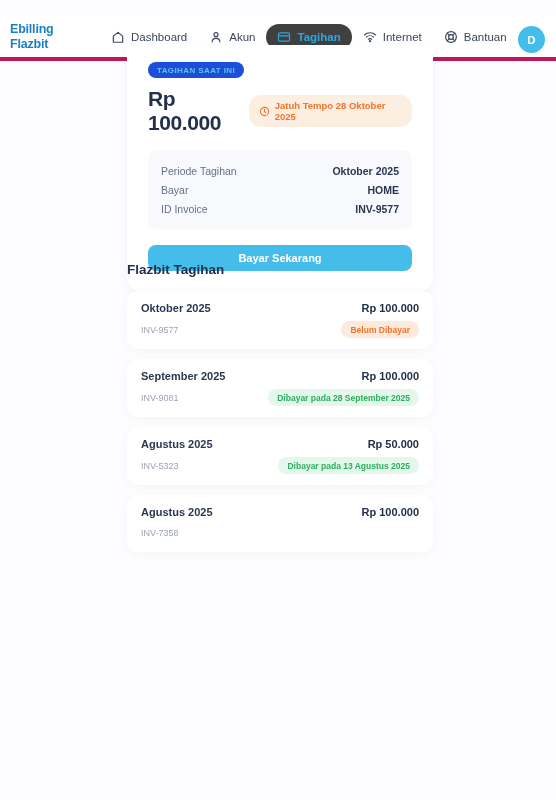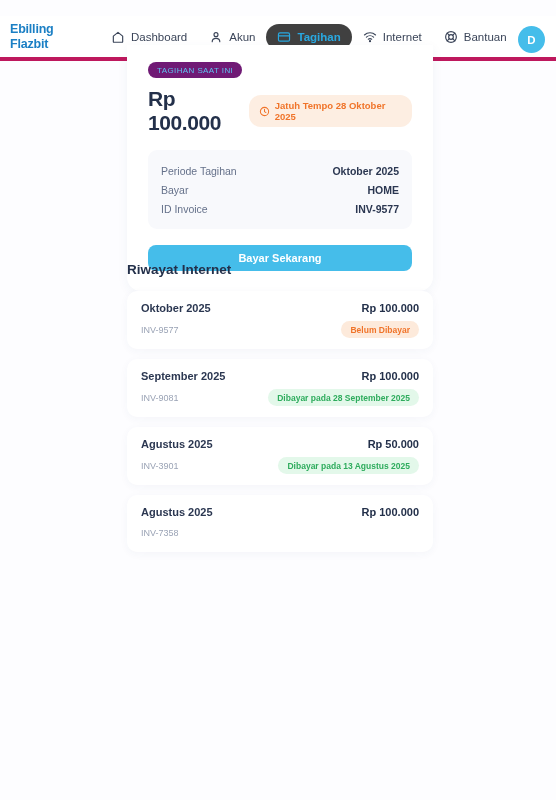--- a/index.html
+++ b/index.html
@@ -62,23 +62,23 @@
   .bill-card {
     position: absolute; left: 127px; top: 45px;
     width: 306px;
     background: #ffffff;
     border-radius: 0 0 14px 14px;
     box-shadow: 0 3px 12px rgba(40,70,120,0.05);
     padding: 14px 21px 20px 21px;
   }
   .chip-now {
     display: inline-block;
-    background: #701a75;
+    background: #1d4ed8;
     color: #5ec2ef;
-    font-size: 8px; font-weight: normal;
+    font-size: 8px; font-weight: bold;
     letter-spacing: 0.4px;
     border-radius: 9px;
     padding: 4px 9px 3px 9px;
     text-align: center;
   }
   .amount-row {
     display: flex; align-items: center; justify-content: space-between;
     margin-top: 9px;
   }
   .amount {
@@ -257,21 +257,21 @@
       </div>
       <div class="detail-row">
         <span class="detail-label">ID Invoice</span>
         <span class="detail-value">INV-9577</span>
       </div>
     </div>
 
     <button class="pay-btn">Bayar Sekarang</button>
   </div>
 
-  <div class="history-title">Riwayat Internet</div>
+  <div class="history-title">Flazbit Tagihan</div>
 
   <div class="history-list">
 
     <div class="hist-card">
       <div class="hist-top">
         <span class="hist-period">Oktober 2025</span>
         <span class="hist-amount">Rp 100.000</span>
       </div>
       <div class="hist-bottom">
         <span class="hist-inv">INV-9577</span>
@@ -289,21 +289,21 @@
         <span class="badge paid">Dibayar pada 28 September 2025</span>
       </div>
     </div>
 
     <div class="hist-card">
       <div class="hist-top">
         <span class="hist-period">Agustus 2025</span>
         <span class="hist-amount">Rp 50.000</span>
       </div>
       <div class="hist-bottom">
-        <span class="hist-inv">INV-3901</span>
+        <span class="hist-inv">INV-5323</span>
         <span class="badge paid">Dibayar pada 13 Agustus 2025</span>
       </div>
     </div>
 
     <div class="hist-card">
       <div class="hist-top">
         <span class="hist-period">Agustus 2025</span>
         <span class="hist-amount">Rp 100.000</span>
       </div>
       <div class="hist-bottom">

